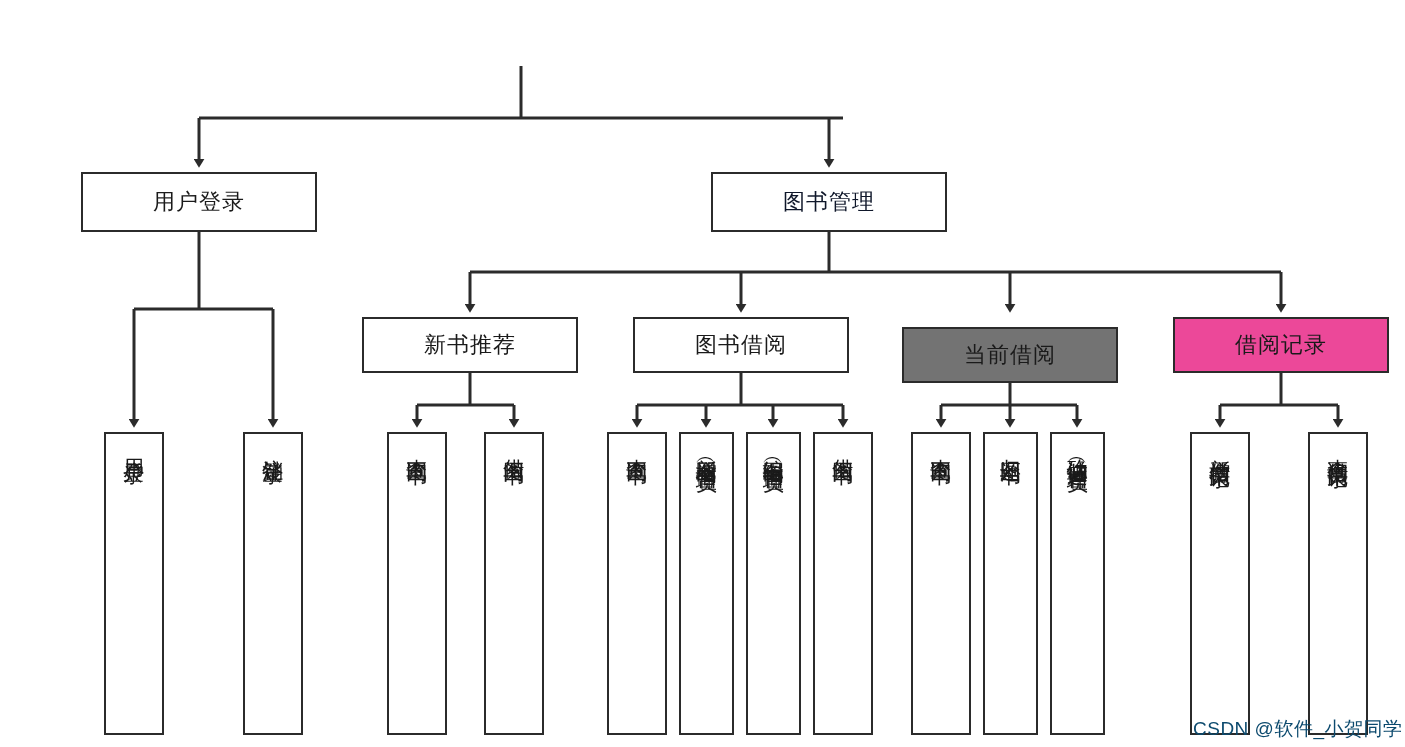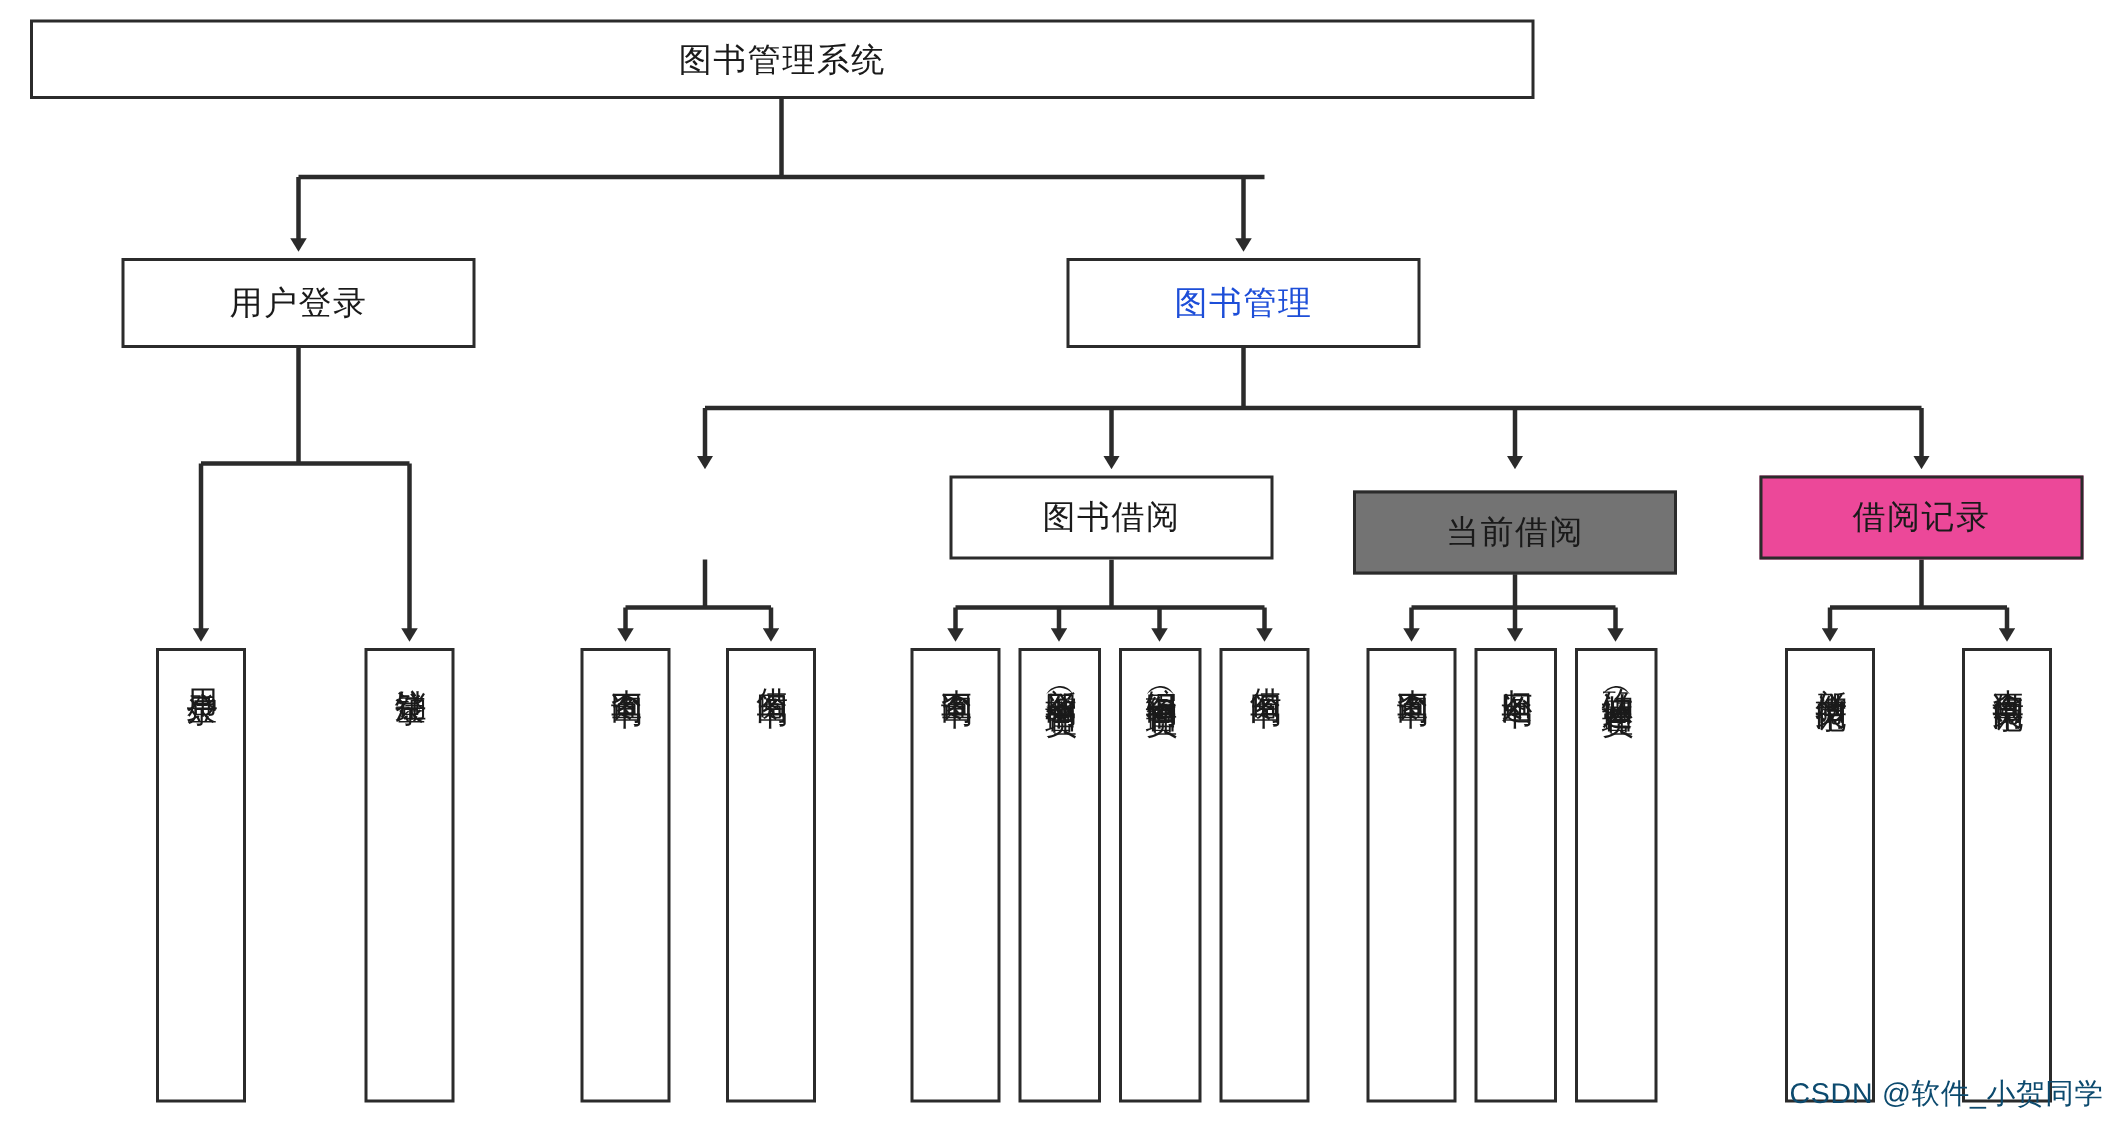--- a/index.html
+++ b/index.html
@@ -116,31 +116,31 @@
       <path d="M1010,405 L1010,420" marker-end="url(#arrowhead)"></path>
       <path d="M1077,405 L1077,420" marker-end="url(#arrowhead)"></path>
 
       <path d="M1281,373 L1281,405"></path>
       <path d="M1220,405 L1338,405"></path>
       <path d="M1220,405 L1220,420" marker-end="url(#arrowhead)"></path>
       <path d="M1338,405 L1338,420" marker-end="url(#arrowhead)"></path>
     </g>
   </svg>
 
-  <div class="node node-root" style="left: 20px; top: 13px; width: 1003px; height: 53px; border-color: rgb(43, 43, 43); background: rgb(255, 255, 255); color: rgb(26, 26, 26);">
-    <span class="node-label">图书管理系统</span>
-  </div>
 
   <div class="node node-l2" style="left: 81px; top: 172px; width: 236px; height: 60px; border-color: rgb(43, 43, 43); background: rgb(255, 255, 255); color: rgb(26, 26, 26);">
     <span class="node-label">用户登录</span>
   </div>
-  <div class="node node-l2" style="left: 711px; top: 172px; width: 236px; height: 60px; border-color: rgb(43, 43, 43); background: rgb(255, 255, 255); color: #1d4ed8;">
+  <div class="node node-l2" style="left: 711px; top: 172px; width: 236px; height: 60px; border-color: rgb(43, 43, 43); background: rgb(255, 255, 255); color: #0f172a;">
     <span class="node-label">图书管理</span>
   </div>
 
+  <div class="node node-l3" style="left: 362px; top: 317px; width: 216px; height: 56px; border-color: rgb(43, 43, 43); background: rgb(255, 255, 255); color: rgb(26, 26, 26);">
+    <span class="node-label">新书推荐</span>
+  </div>
   <div class="node node-l3" style="left: 633px; top: 317px; width: 216px; height: 56px; border-color: rgb(43, 43, 43); background: rgb(255, 255, 255); color: rgb(26, 26, 26);">
     <span class="node-label">图书借阅</span>
   </div>
   <div class="node node-l3" style="left: 902px; top: 327px; width: 216px; height: 56px; border-color: rgb(43, 43, 43); background: #737373; color: rgb(26, 26, 26);">
     <span class="node-label">当前借阅</span>
   </div>
   <div class="node node-l3" style="left: 1173px; top: 317px; width: 216px; height: 56px; border-color: rgb(43, 43, 43); background: #ec4899; color: rgb(26, 26, 26);">
     <span class="node-label">借阅记录</span>
   </div>
 

